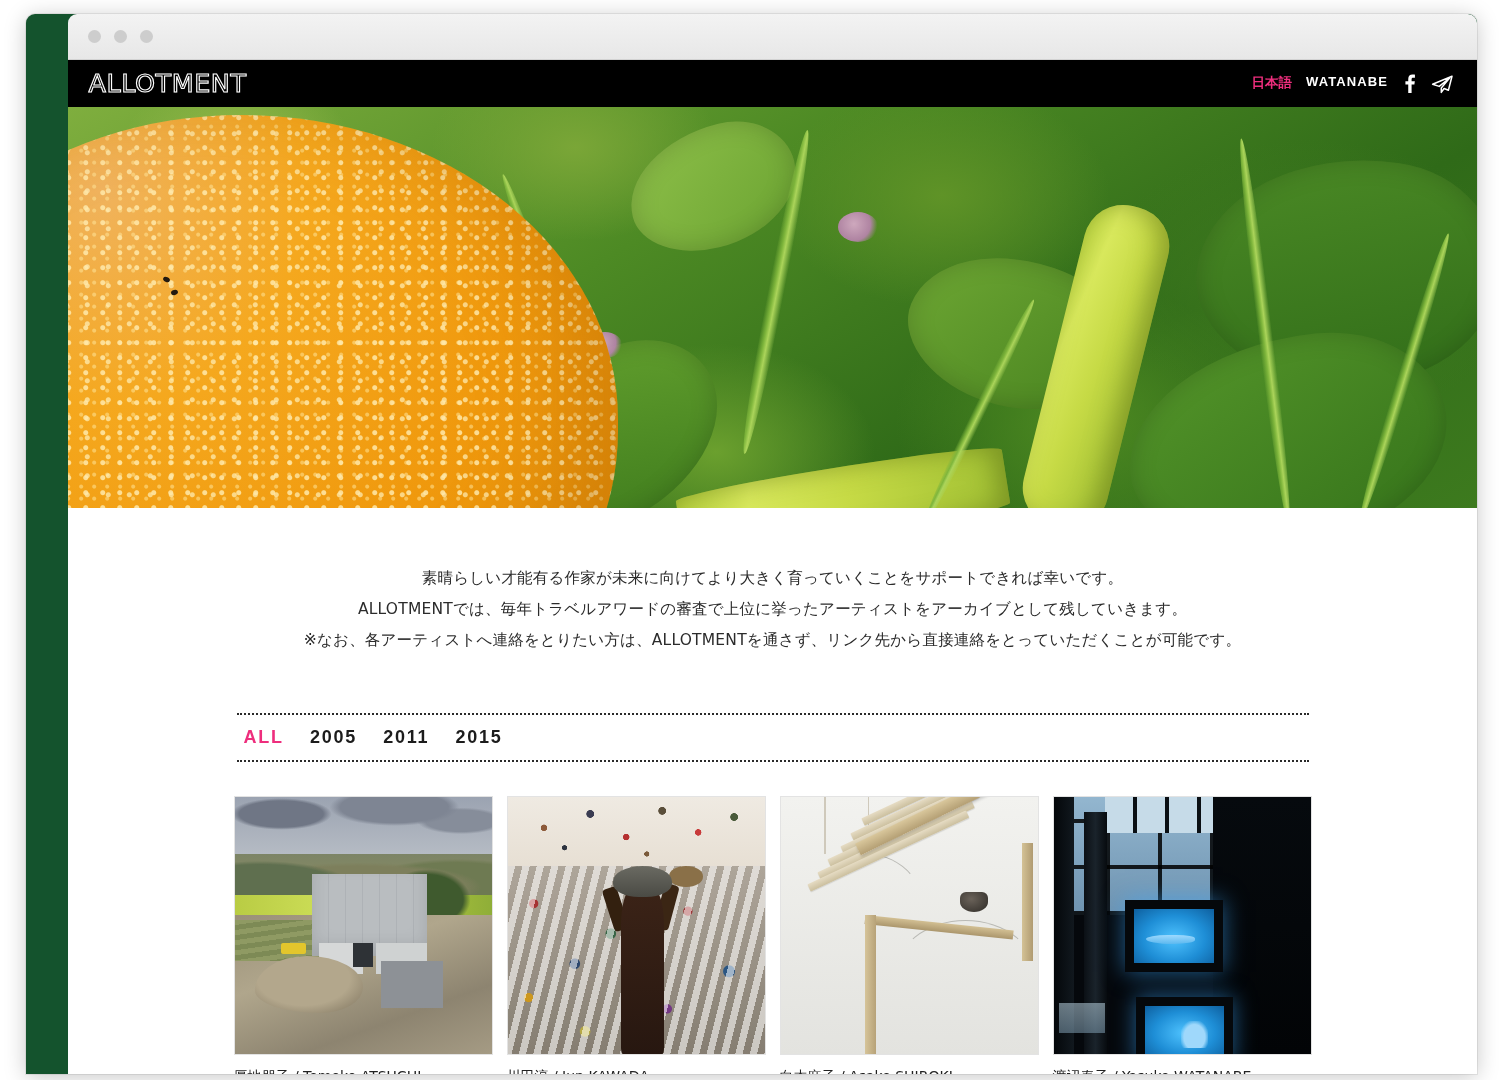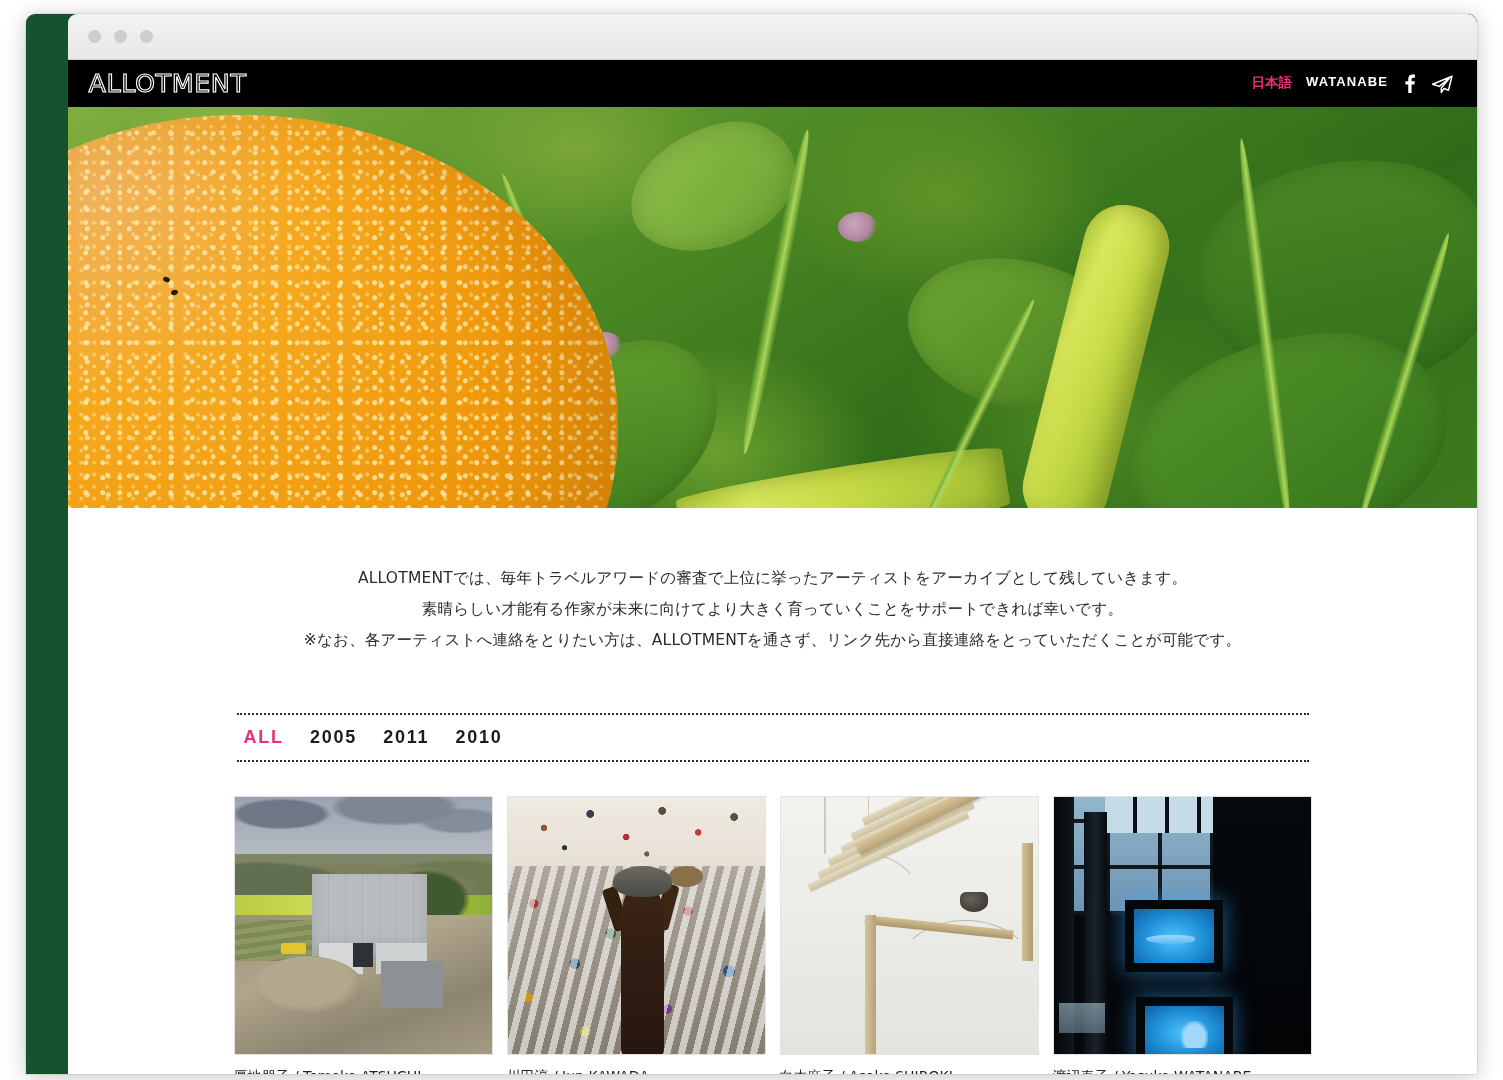--- a/index.html
+++ b/index.html
@@ -433,31 +433,31 @@
       <div class="pumpkin"></div>
       <div class="fly" style="left:95px;top:170px;transform:rotate(25deg);"></div>
       <div class="fly" style="left:103px;top:183px;transform:rotate(-15deg);"></div>
     </div>
 
   </div>
 
   <div class="content">
 
     <div class="intro">
+      <p>素晴らしい才能有る作家が未来に向けてより大きく育っていくことをサポートできれば幸いです。</p>
       <p>ALLOTMENTでは、毎年トラベルアワードの審査で上位に挙ったアーティストをアーカイブとして残していきます。</p>
-      <p>素晴らしい才能有る作家が未来に向けてより大きく育っていくことをサポートできれば幸いです。</p>
       <p>※なお、各アーティストへ連絡をとりたい方は、ALLOTMENTを通さず、リンク先から直接連絡をとっていただくことが可能です。</p>
     </div>
 
     <div class="filter-wrap">
       <div class="filter-list">
         <a class="filter-item active">ALL</a>
         <a class="filter-item">2005</a>
         <a class="filter-item">2011</a>
-        <a class="filter-item">2010</a>
+        <a class="filter-item">2015</a>
       </div>
     </div>
 
     <div class="grid">
 
       <div class="card">
         <div class="thumb t1">
           <div class="sky"></div>
             <div class="hills"></div>
             <div class="field"></div>

